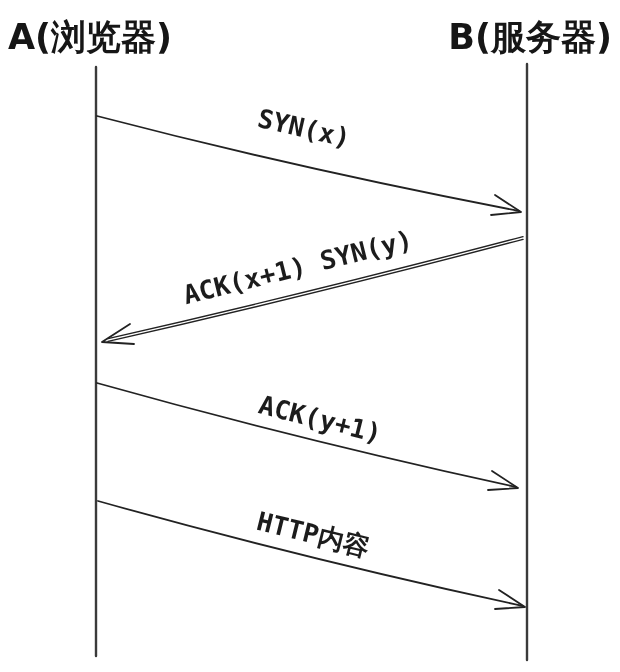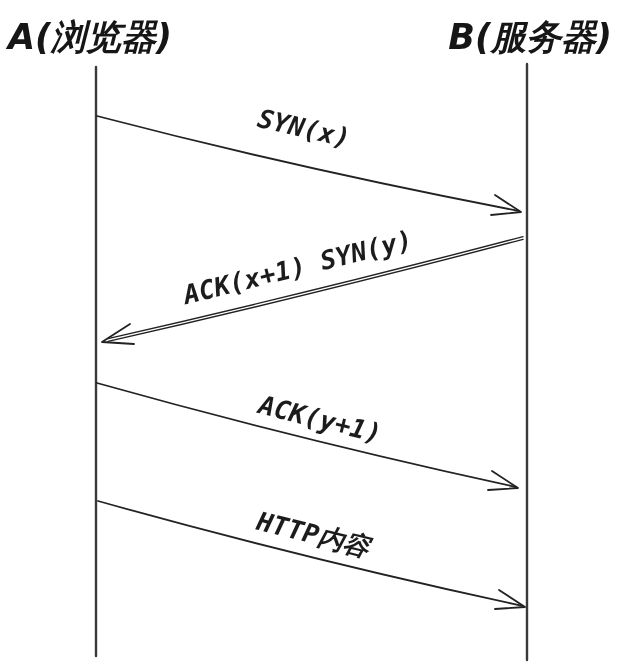--- a/index.html
+++ b/index.html
@@ -7,21 +7,20 @@
     padding: 0;
     background: #ffffff;
     font-family: "DejaVu Sans", sans-serif;
   }
   .stage {
     position: relative;
     width: 620px;
     height: 672px;
     background: #ffffff;
     overflow: hidden;
-    font-style: italic;
   }
   svg { display: block; }
   .actor-label {
     font-family: "DejaVu Sans", sans-serif;
     font-size: 35px;
     font-weight: 600;
     fill: #161616;
     letter-spacing: 0px;
   }
   .msg-label {

